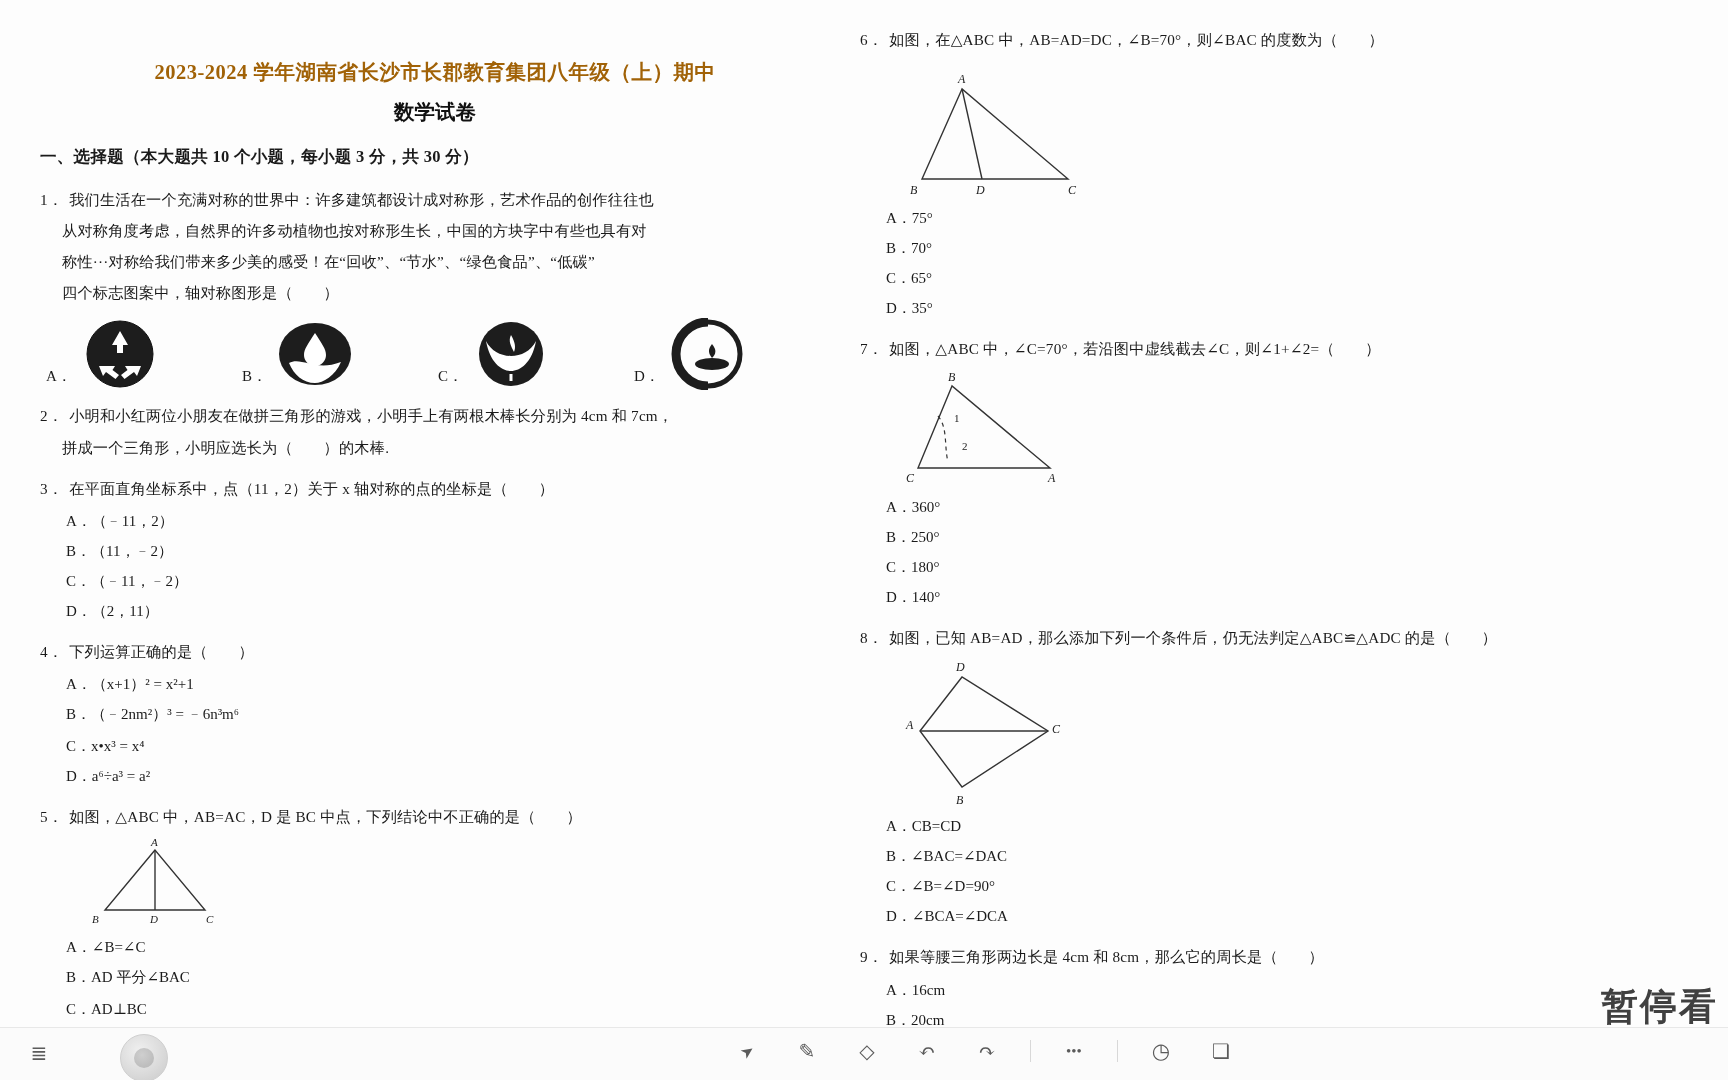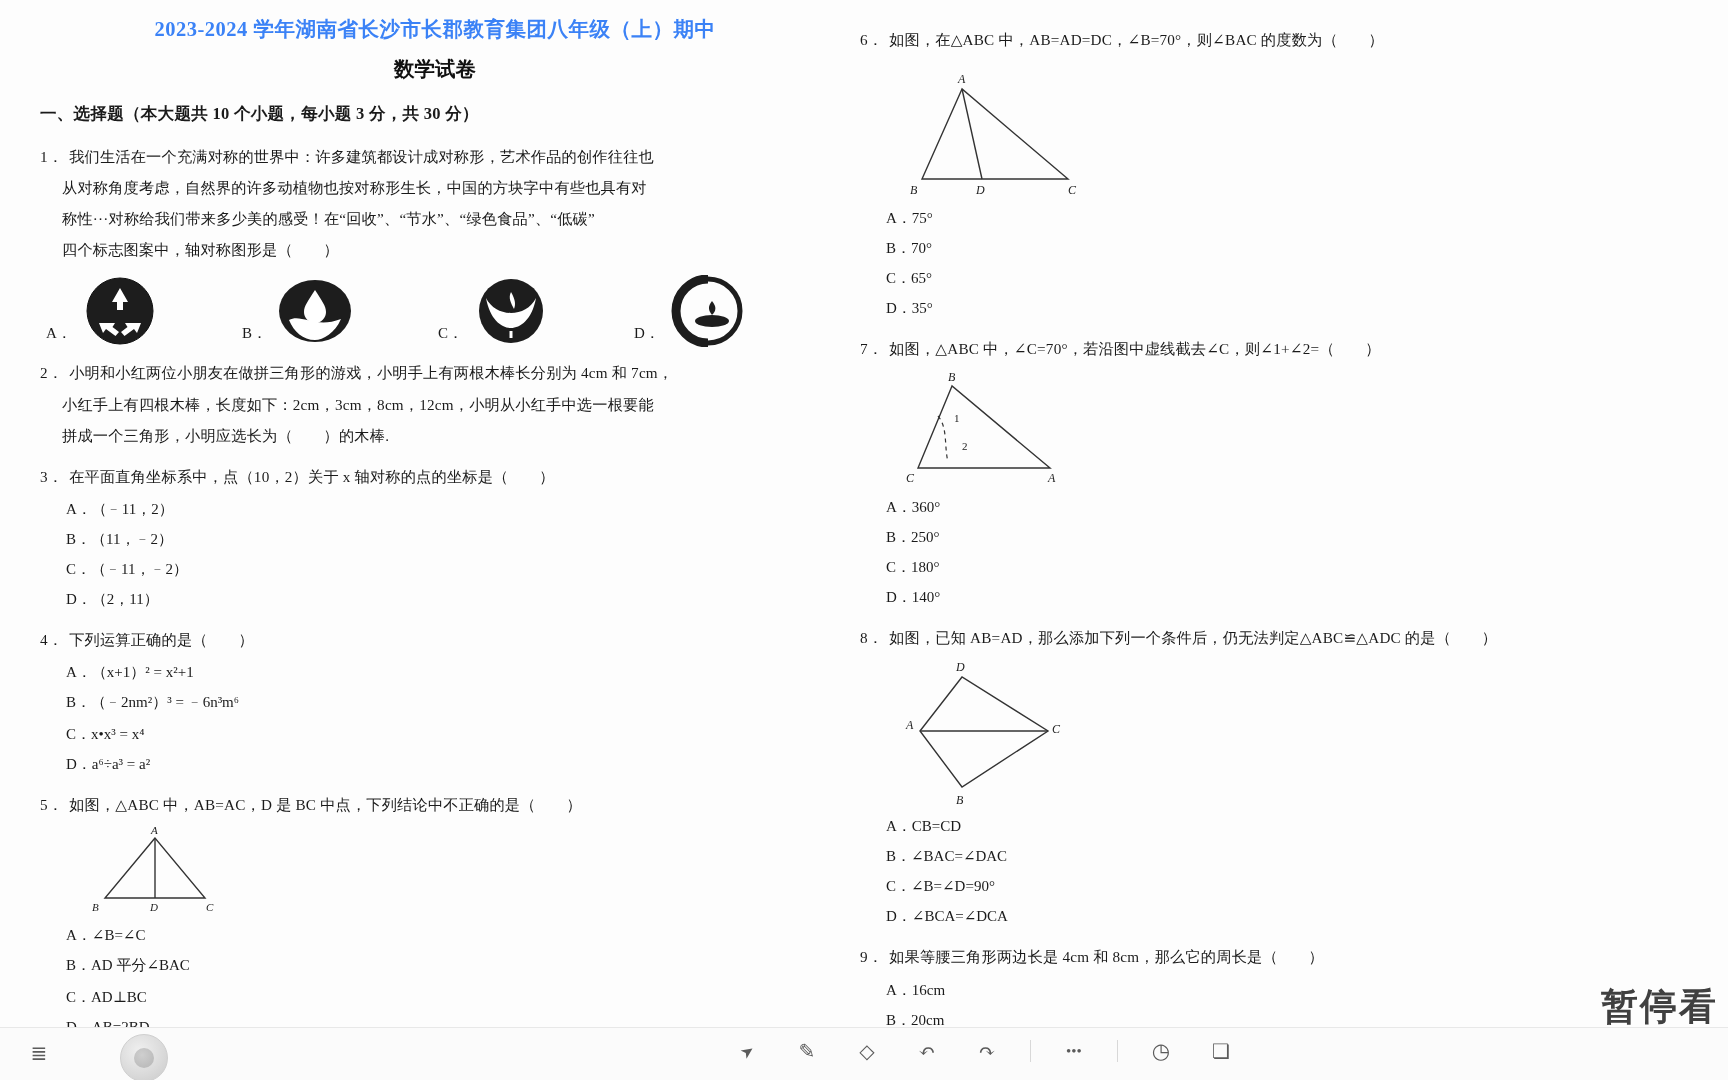--- a/index.html
+++ b/index.html
@@ -21,21 +21,22 @@
   }
   .col-left{left:40px;width:790px;padding-top:14px;}
   .col-right{left:860px;width:820px;padding-top:14px;}
 
   .doc-title{
     text-align:center;
     font-weight:bold;
     font-size:20.5px;
     letter-spacing:.5px;
     line-height:1.55;
-    color:#3b82f6;
+    color:#a16207;
+    margin-top:43px;
   }
   .doc-subtitle{
     text-align:center;
     font-weight:bold;
     font-size:20.5px;
     margin-top:9px;
     color:#111;
   }
   .section-head{
     font-weight:bold;
@@ -188,27 +189,26 @@
             <ellipse cx="44" cy="46" rx="17" ry="6" fill="#1d1d1d"></ellipse>
             <path d="M44 26 C39 32 41 36 44 40 C48 36 49 32 44 26 Z" fill="#1d1d1d"></path>
           </svg>
         </span>
       </div>
     </div>
 
     <div class="q">
       <span class="num">2．</span>
       <span class="qbody">小明和小红两位小朋友在做拼三角形的游戏，小明手上有两根木棒长分别为 4cm 和 7cm，</span>
-      <div class="indent">小红手上有四根木棒，长度如下：2cm，3cm，8cm，12cm，小明从小红手中选一根要能</div>
       <div class="indent">拼成一个三角形，小明应选长为（　　）的木棒.</div>
     </div>
 
     <div class="q">
       <span class="num">3．</span>
-      <span class="qbody">在平面直角坐标系中，点（10，2）关于 x 轴对称的点的坐标是（　　）</span>
+      <span class="qbody">在平面直角坐标系中，点（11，2）关于 x 轴对称的点的坐标是（　　）</span>
     </div>
     <div class="opts free">
       <div>A．（﹣11，2）</div>
       <div>B．（11，﹣2）</div>
       <div>C．（﹣11，﹣2）</div>
       <div>D．（2，11）</div>
     </div>
 
     <div class="q">
       <span class="num">4．</span>

